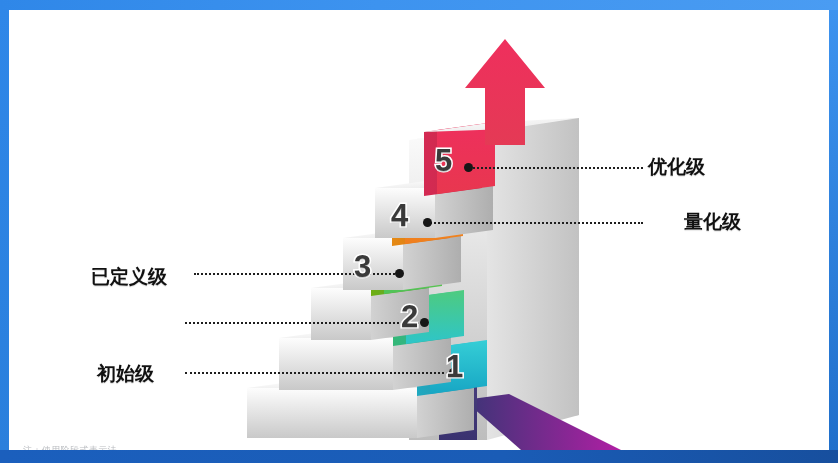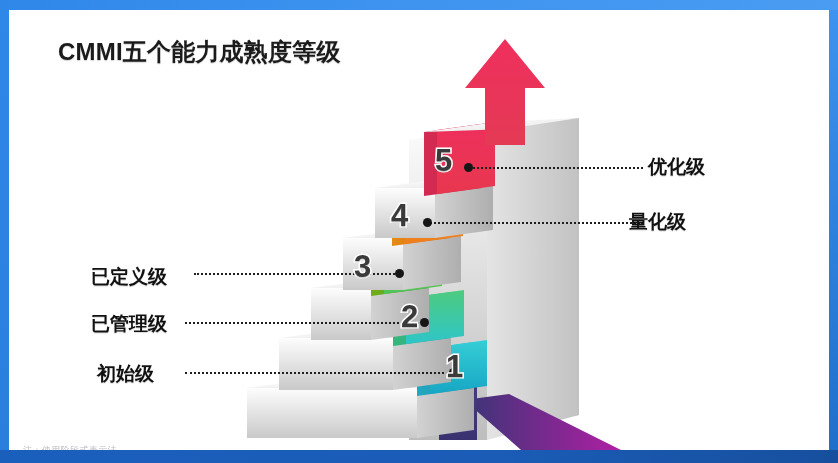--- a/index.html
+++ b/index.html
@@ -221,28 +221,26 @@
     <div class="lead" style="left:185px;top:263px;width:204px;"></div>
     <div class="dot" style="left:386px;top:259px;"></div>
 
     <div class="lead" style="left:418px;top:212px;width:216px;"></div>
     <div class="dot" style="left:414px;top:208px;"></div>
 
     <div class="lead" style="left:459px;top:157px;width:175px;"></div>
     <div class="dot" style="left:455px;top:153px;"></div>
 
     <div class="lbl" style="left:88px;top:351px;">初始级</div>
-    <div class="lbl" style="left:82px;top:301px;">已管理级</div>
     <div class="lbl" style="left:82px;top:242px;margin-top:12px;">已定义级</div>
-    <div class="lbl" style="left:620px;top:199px;text-align:right;">量化级</div>
+    <div class="lbl" style="left:675px;top:199px;text-align:right;">量化级</div>
     <div class="lbl" style="left:639px;top:144px;text-align:right;">优化级</div>
 
     <div class="num" style="left:437px;top:339px;">1</div>
     <div class="num" style="left:392px;top:289px;">2</div>
     <div class="num" style="left:345px;top:239px;">3</div>
     <div class="num" style="left:382px;top:188px;">4</div>
     <div class="num" style="left:426px;top:133px;">5</div>
 
-    <div id="title">CMMI五个能力成熟度等级</div>
     <div id="footnote">注：使用阶段式表示法。</div>
 
   </div>
 </div>
 
 </body></html>

